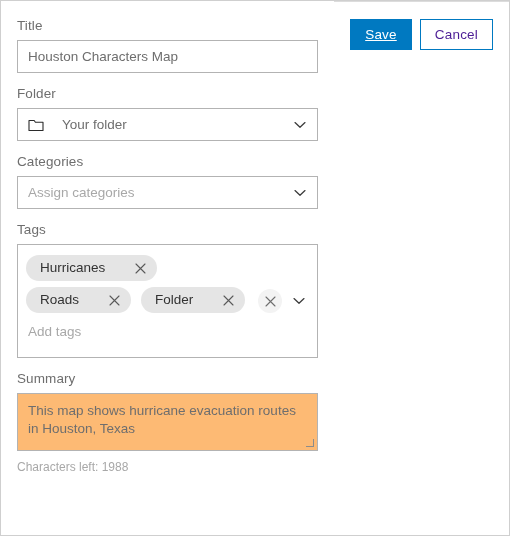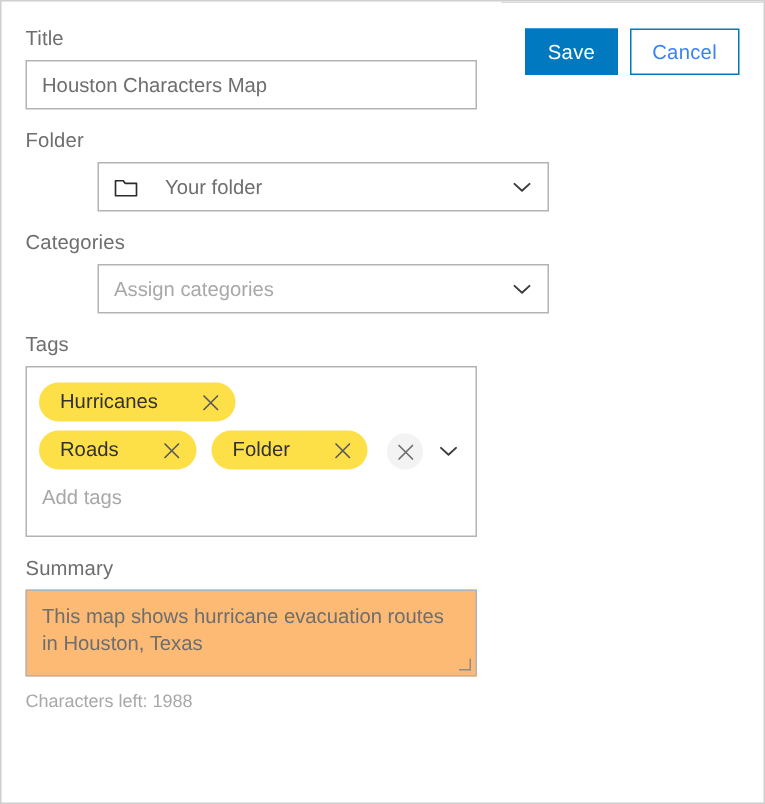--- a/index.html
+++ b/index.html
@@ -67,21 +67,20 @@
     overflow: hidden;
   }
   .input-text.placeholder {
     color: #a8a8a8;
   }
 
   .select-box {
     justify-content: flex-start;
     position: relative;
     padding-right: 46px;
-    margin-left: 48px;
   }
 
   .folder-icon {
     flex: 0 0 auto;
     width: 16px;
     height: 16px;
     margin-right: 18px;
     display: inline-flex;
     align-items: center;
     justify-content: center;
@@ -112,21 +111,21 @@
 
   .tag-rows {
     display: flex;
     flex-wrap: wrap;
     align-items: center;
   }
 
   .chip {
     display: inline-flex;
     align-items: center;
-    background: #fde047;
+    background: #e5e5e5;
     border-radius: 16px;
     height: 26px;
     padding: 0 10px 0 14px;
     margin: 2px 10px 4px 0;
     font-size: 13.5px;
     color: #323232;
     white-space: nowrap;
     gap: 20px;
   }
 
@@ -256,25 +255,26 @@
     padding: 0 14px;
     cursor: pointer;
     border: 1px solid transparent;
     letter-spacing: 0.2px;
   }
 
   .btn-primary {
     background: #0079c1;
     color: #ffffff;
     border-color: #0079c1;
+    text-decoration: underline;
   }
 
   .btn-secondary {
     background: #ffffff;
-    color: #3b82f6;
+    color: #4c1d95;
     border-color: #0079c1;
     margin-left: 8px;
     min-width: 66px;
     text-align: center;
   }
 </style>
 </head>
 <body>
 
 <div class="dialog">

